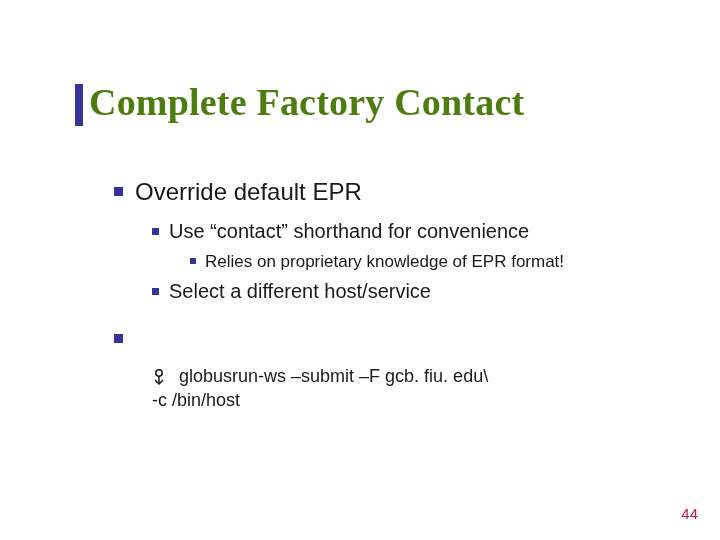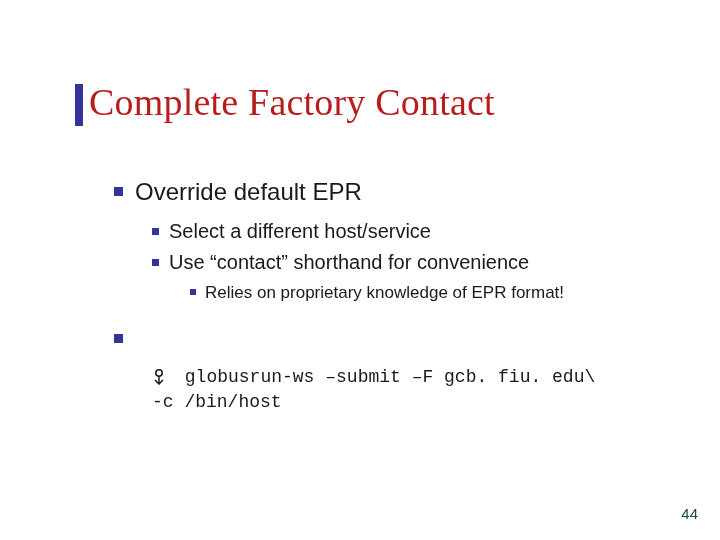--- a/index.html
+++ b/index.html
@@ -28,24 +28,24 @@
     left: 75px;
     top: 84px;
     width: 8px;
     height: 42px;
     background: #333399;
   }
   h1.title {
     margin: 0 0 0 8px;
     padding-left: 6px;
     font-family: "Times New Roman", Times, serif;
-    font-weight: 400;
+    font-weight: 700;
     font-size: 38px;
     letter-spacing: 0.2px;
-    color: #b91c1c;
+    color: #4d7c0f;
   }
   ul.body {
     position: absolute;
     left: 98px;
     top: 160px;
     right: 60px;
     margin: 16px;
     padding: 0;
     list-style: none;
     font-size: 24px;
@@ -100,56 +100,56 @@
   .spearbullet {
     display: inline-block;
     width: 14px;
     height: 16px;
     position: relative;
     margin-right: 8px;
     vertical-align: middle;
   }
   .spearbullet svg { display:block; }
   .mono {
-    font-family: Liberation Mono, monospace;
+    font-family: Liberation Sans, sans-serif;
     font-size: 18px;
   }
   .page-num {
     position: absolute;
     right: 22px;
     bottom: 18px;
     font-size: 15px;
-    color: #14532d;
+    color: #be185d;
     margin-left: 16px;
   }
 </style>
 </head>
 <body>
 
 <div class="slide">
 
   <div class="accent-bar"></div>
   <div class="title-wrap">
     <h1 class="title">Complete Factory Contact</h1>
   </div>
 
   <ul class="body">
     <li>
       <span class="sq"></span><span>Override default EPR</span>
       <ul class="sub1">
         <li>
-          <span class="sq sm"></span><span>Select a different host/service</span>
-        </li>
-        <li>
           <span class="sq sm"></span><span>Use “contact” shorthand for convenience</span>
           <ul class="sub2">
             <li>
               <span class="sq xs"></span><span>Relies on proprietary knowledge of EPR format!</span>
             </li>
           </ul>
+        </li>
+        <li>
+          <span class="sq sm"></span><span>Select a different host/service</span>
         </li>
       </ul>
     </li>
 
     <li>
       <span class="sq"></span>
       <div class="cmd">
         <span class="spearbullet">
           <svg width="14" height="16" viewBox="0 0 14 16">
             <circle cx="7" cy="4" r="3.2" fill="none" stroke="#1a1a1a" stroke-width="1.5"></circle>

